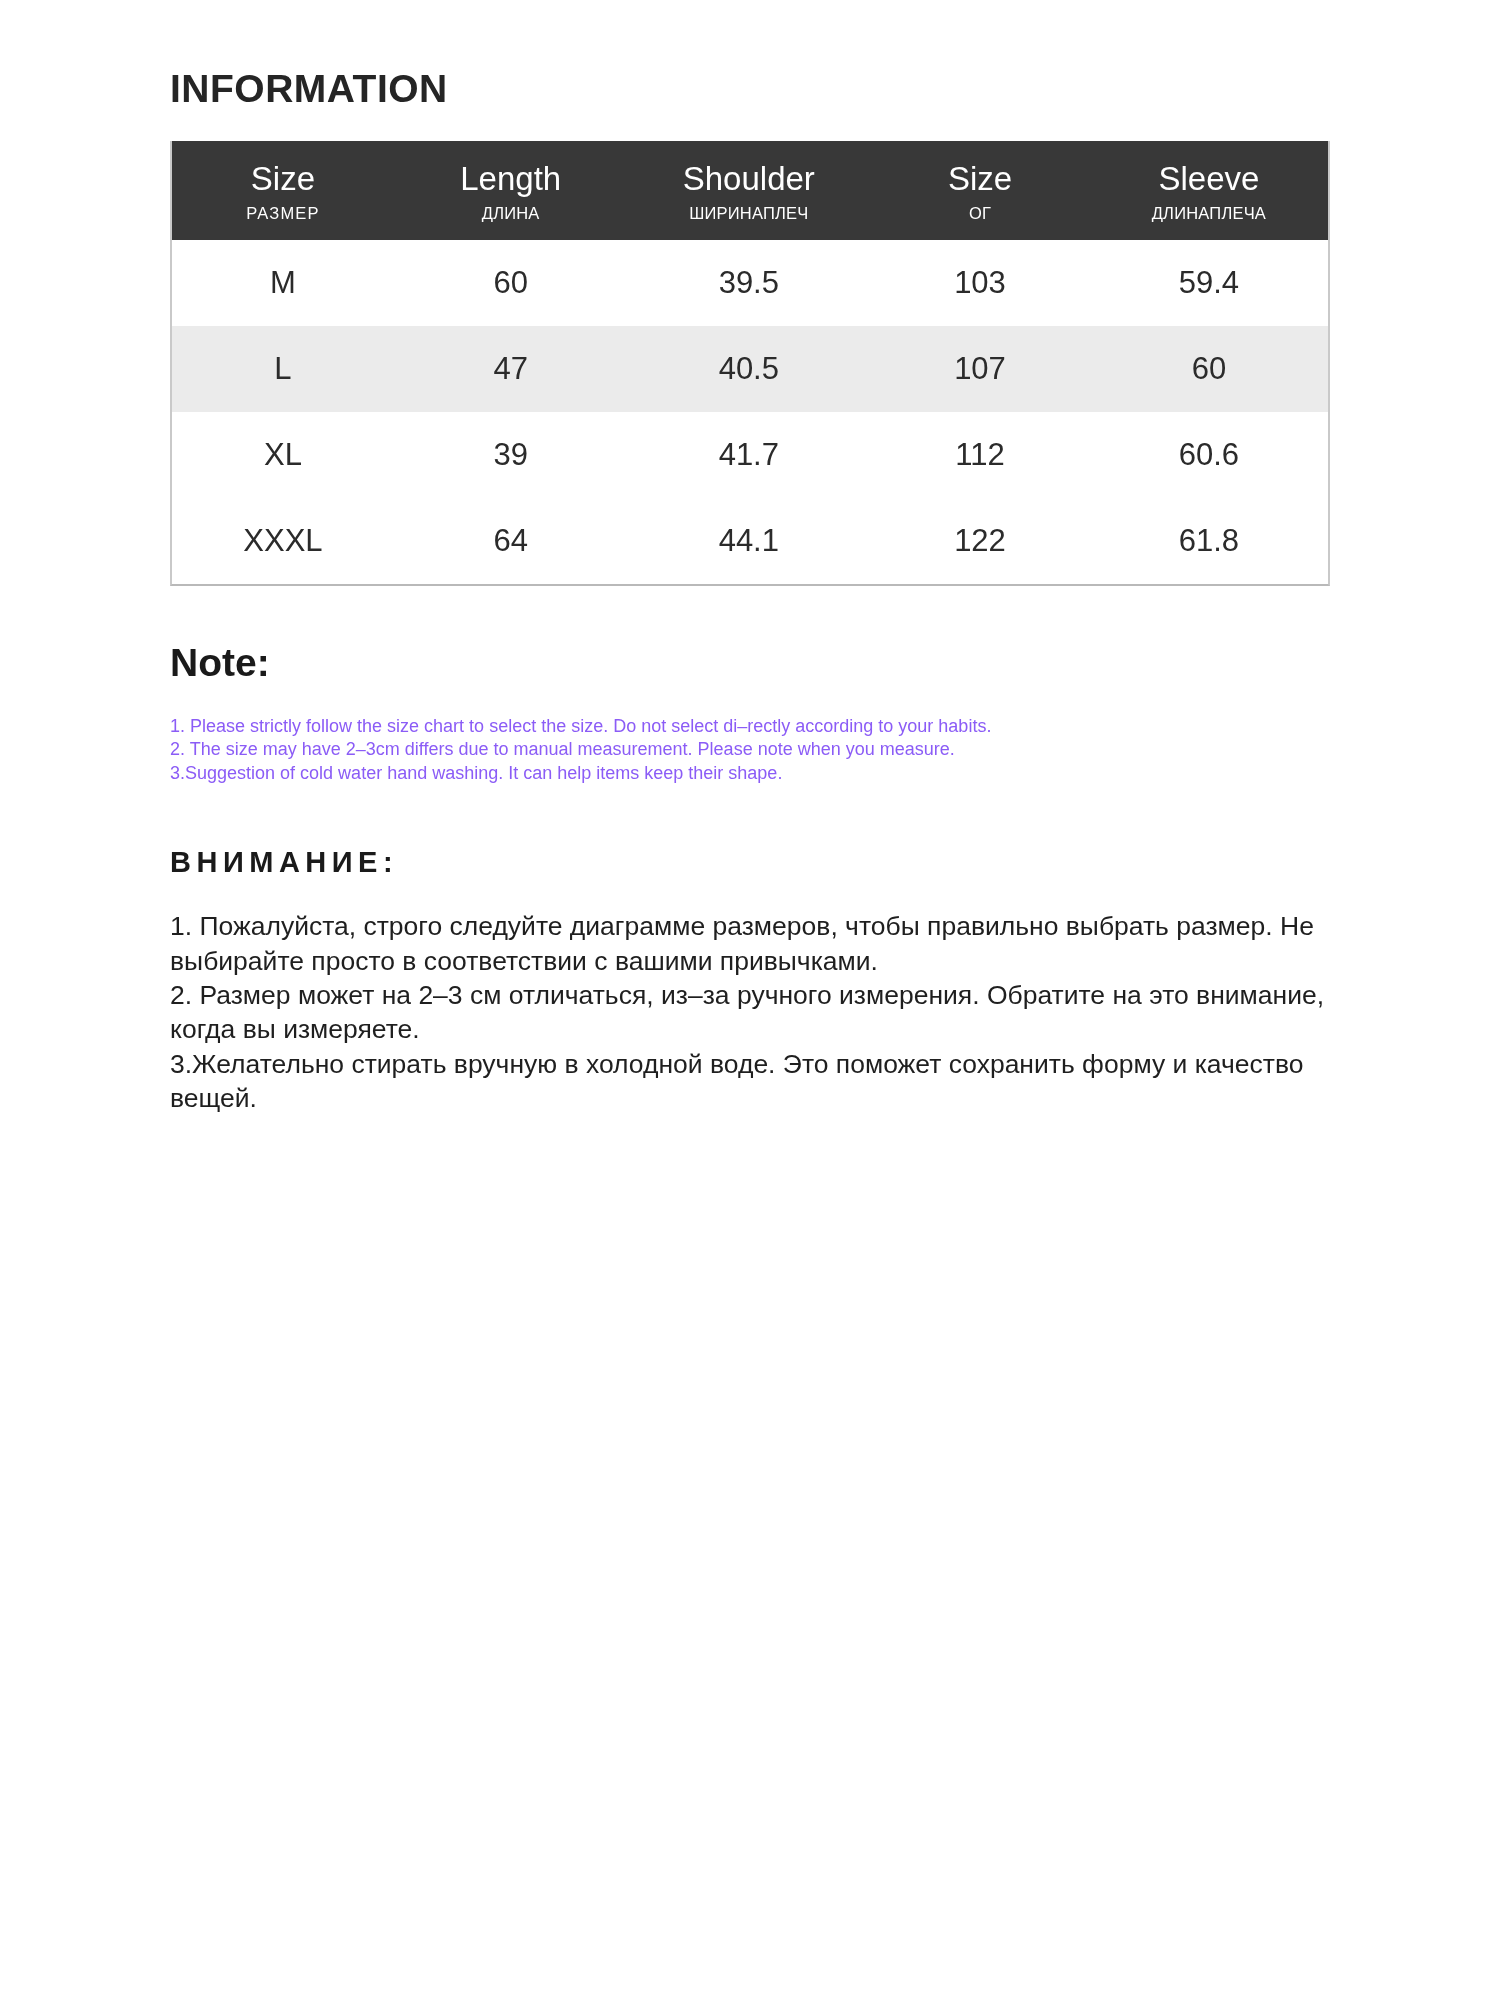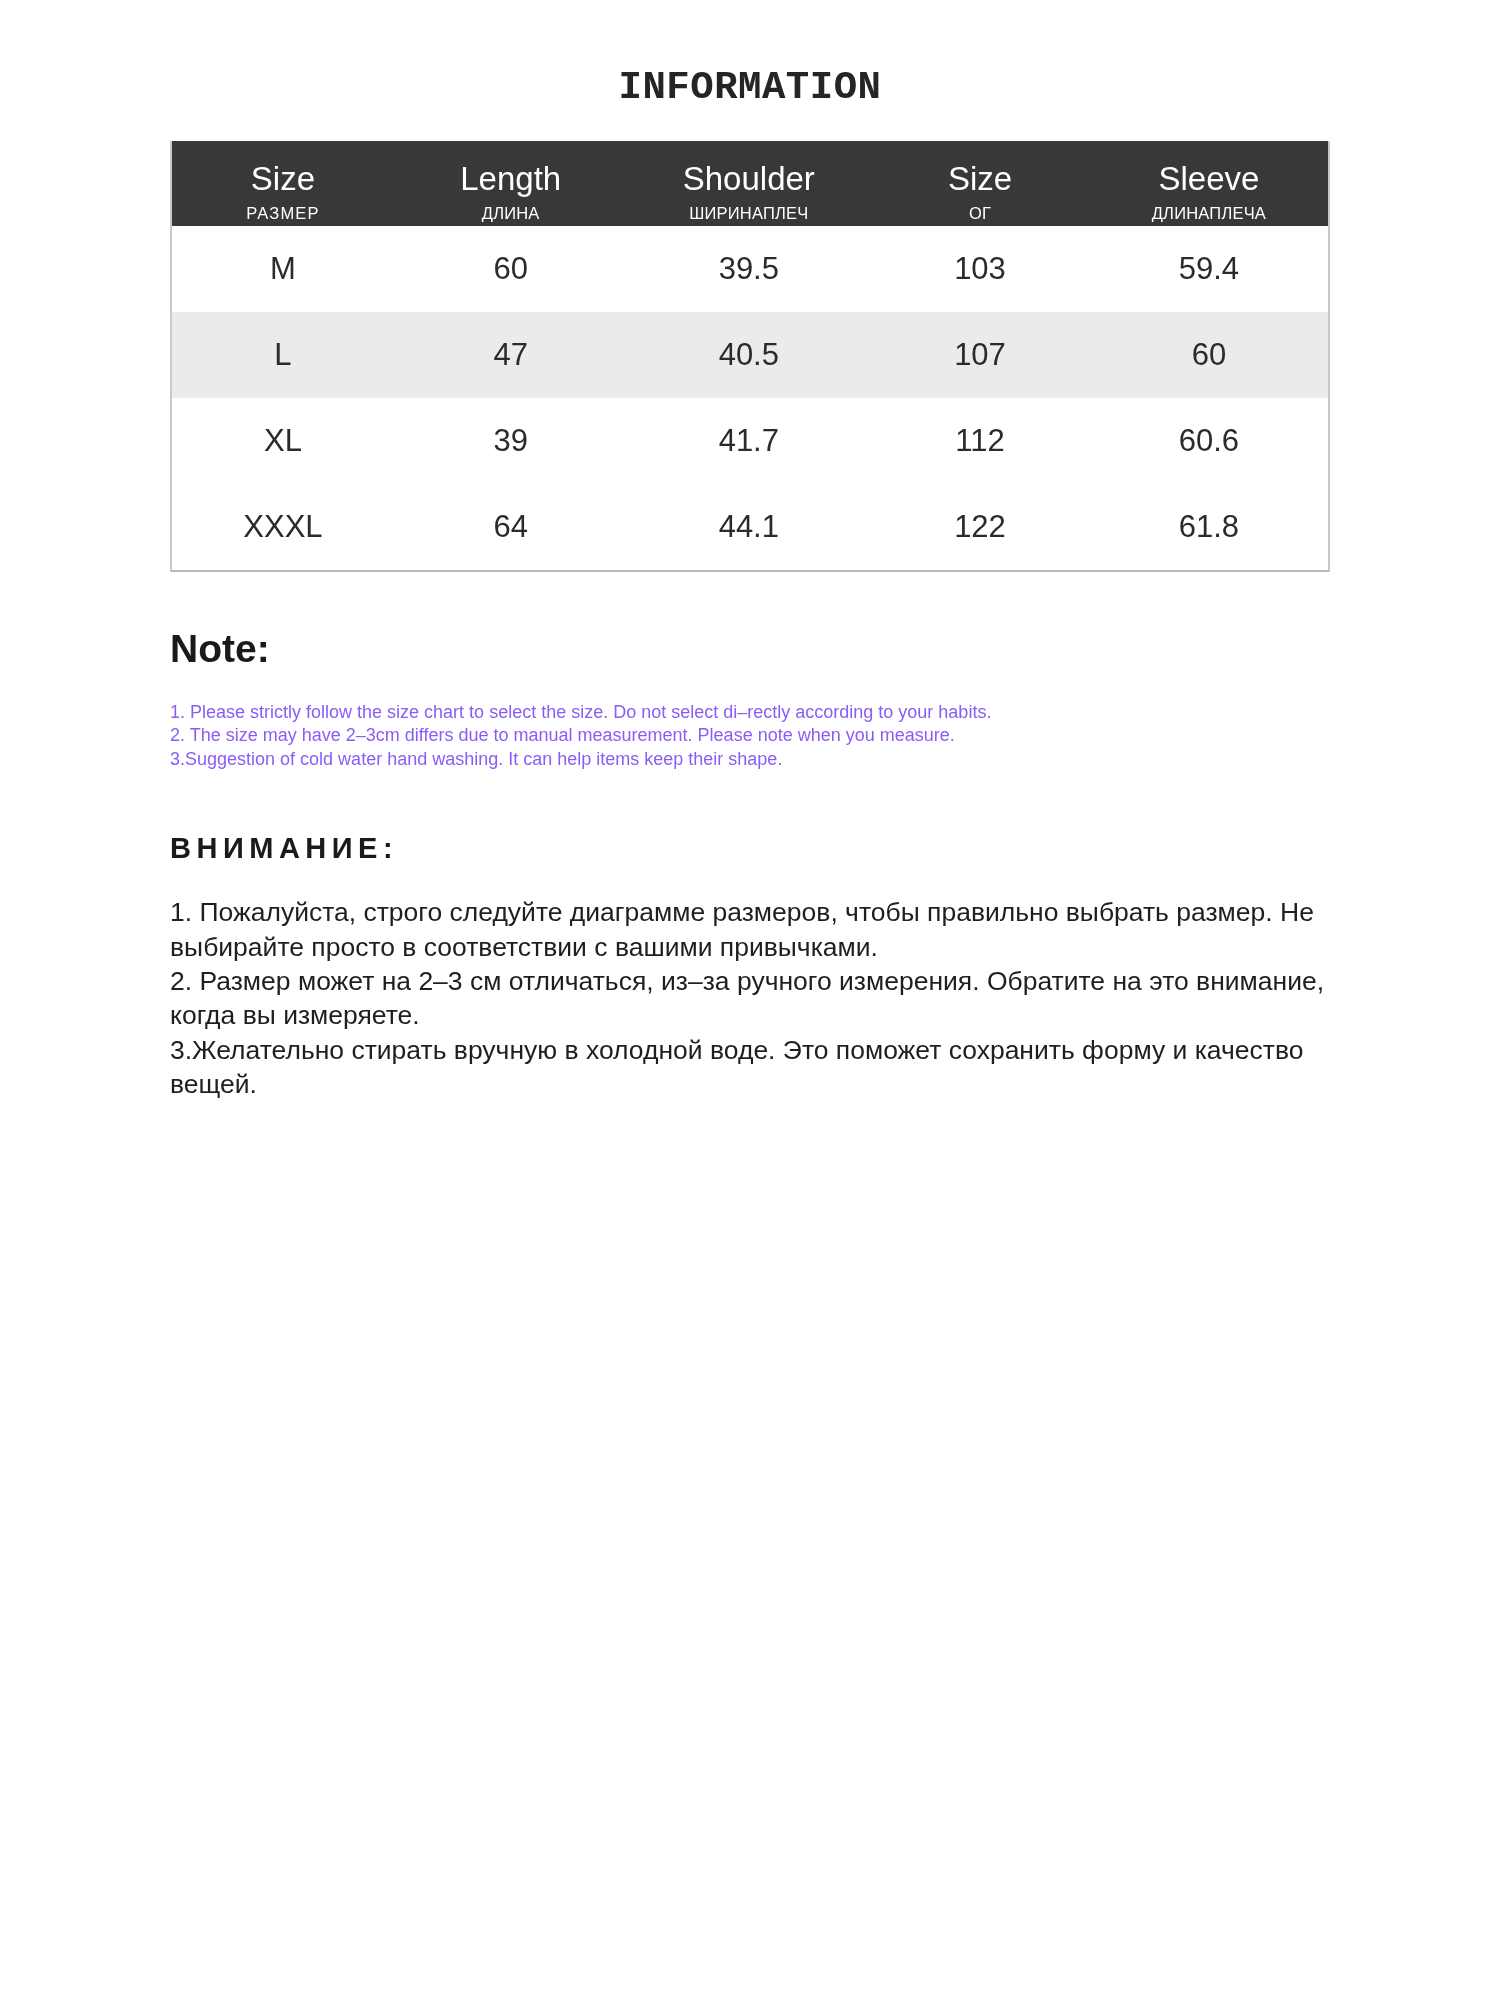--- a/index.html
+++ b/index.html
@@ -17,28 +17,26 @@
   }
 
   .page {
     width: 1160px;
     margin: 0 auto;
     position: relative;
   }
 
   
   .title {
-    text-align: center;
     font-size: 39px;
     font-weight: bold;
     color: #252525;
     letter-spacing: 0.5px;
     padding-top: 69px;
     line-height: 1;
-    font-family: Liberation Mono, monospace;
   }
 
   
   .size-table-wrap {
     margin-top: 33px;
     border-left: 2px solid #c9c9c9;
     border-right: 2px solid #c9c9c9;
     border-bottom: 2px solid #b9b9b9;
     background: #ffffff;
   }
@@ -47,21 +45,21 @@
     border-collapse: collapse;
     table-layout: fixed;
   }
   table.size-table thead tr {
     background: #383838;
   }
   table.size-table thead th {
     color: #ffffff;
     font-weight: normal;
     text-align: center;
-    padding: 21px 0 4px 0;
+    padding: 21px 0 18px 0;
     vertical-align: top;
   }
   .th-en {
     display: block;
     font-size: 33px;
     line-height: 1.06;
     font-weight: normal;
   }
   .th-ru {
     display: block;

